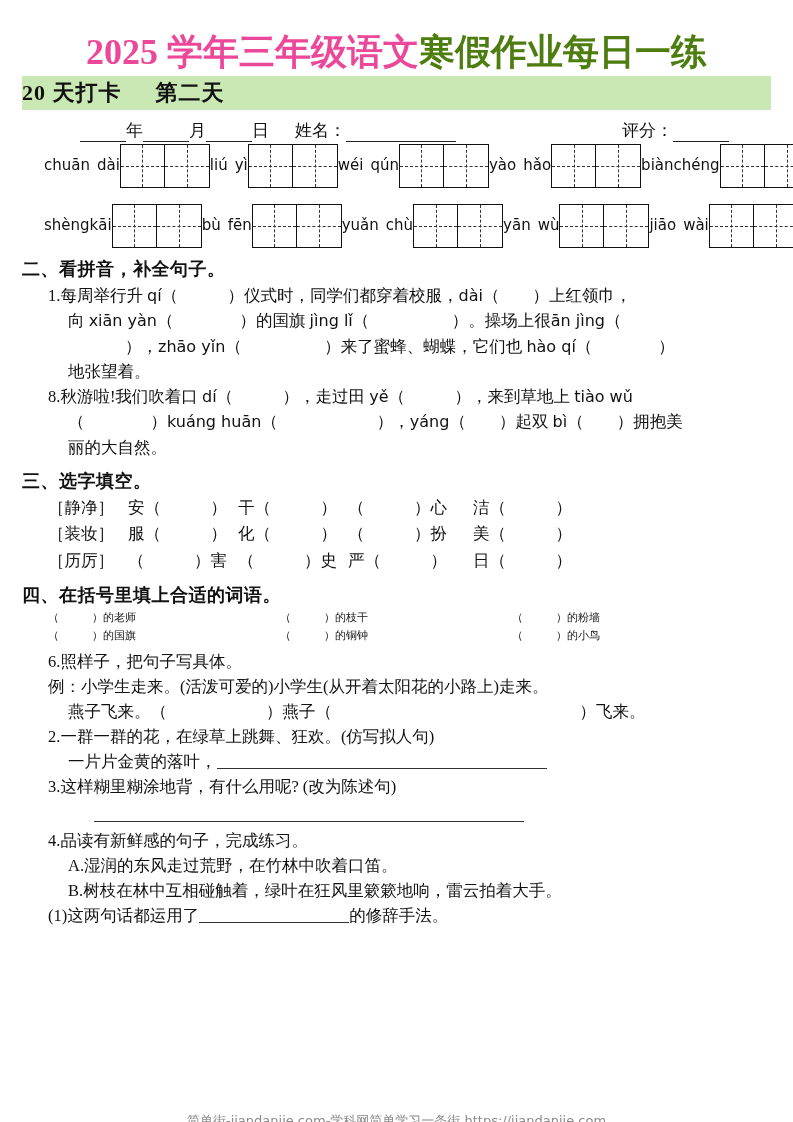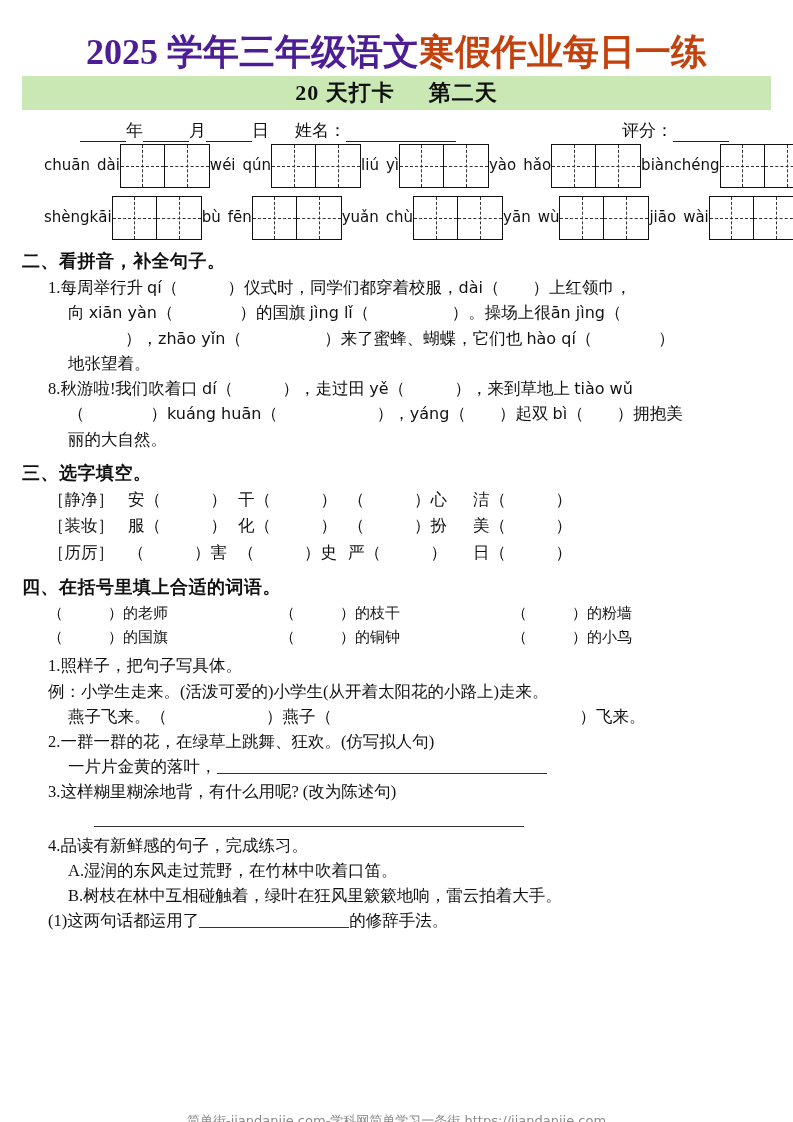--- a/index.html
+++ b/index.html
@@ -16,30 +16,30 @@
   
   .title-row{
     text-align:center;
     margin-top:34px;
     white-space:nowrap;
     font-weight:bold;
     font-size:36px;
     letter-spacing:0px;
     line-height:1.0;
   }
-  .title-black{ color:#4c1d95; }
-  .title-red{ color:#c2410c; }
+  .title-black{ color:#ec4899; }
+  .title-red{ color:#4d7c0f; }
 
   .green-band{
     margin-top:6px;
     background:#c9e8b4;
     height:34px;
     display:flex;
     align-items:center;
-    justify-content:center;
+    justify-content:flex-start;
   }
   .band-text{
     font-weight:bold;
     font-size:22px;
     letter-spacing:1px;
     color:#111;
     white-space:nowrap;
   }
   .band-gap{ display:inline-block; width:34px; }
 
@@ -119,21 +119,21 @@
   .indent2{ padding-left:46px; }
   .indent3{ padding-left:70px; }
 
   
   .xz-row{ display:flex; padding-left:26px; font-size:16.5px; line-height:1.6; white-space:nowrap; }
   .xz-key{ width:80px; }
   .xz-c{ width:110px; }
   .xz-c2{ width:125px; }
 
   
-  .kh-row{ display:flex; padding-left:26px; font-size:15px; line-height:1.62; white-space:nowrap; }
+  .kh-row{ display:flex; padding-left:26px; font-size:11px; line-height:1.62; white-space:nowrap; }
   .kh-c{ width:232px; }
 
   
   .rule{
     display:inline-block;
     border-bottom:1.5px solid #333;
     height:0.95em;
     vertical-align:-2px;
   }
   .rule-long{ width:330px; }
@@ -193,50 +193,50 @@
   <div class="pyblock">
     <div class="pyrow">
       <div class="pycell">
         <div class="pytext"><span>chuān</span><span class="sp"></span><span>dài</span></div>
         <div class="grid">
             <div class="gcell"></div>
             <div class="gcell"></div>
           </div>
       </div>
       <div class="pycell">
+        <div class="pytext"><span>liú</span><span class="sp"></span><span>yì</span></div>
+        <div class="grid">
+            <div class="gcell"></div>
+            <div class="gcell"></div>
+          </div>
+      </div>
+      <div class="pycell">
         <div class="pytext"><span>wéi</span><span class="sp"></span><span>qún</span></div>
         <div class="grid">
             <div class="gcell"></div>
             <div class="gcell"></div>
           </div>
       </div>
       <div class="pycell">
-        <div class="pytext"><span>liú</span><span class="sp"></span><span>yì</span></div>
-        <div class="grid">
-            <div class="gcell"></div>
-            <div class="gcell"></div>
-          </div>
-      </div>
-      <div class="pycell">
         <div class="pytext"><span>yào</span><span class="sp"></span><span>hǎo</span></div>
         <div class="grid">
             <div class="gcell"></div>
             <div class="gcell"></div>
           </div>
       </div>
       <div class="pycell">
         <div class="pytext"><span>biàn</span><span>chéng</span></div>
         <div class="grid">
             <div class="gcell"></div>
             <div class="gcell"></div>
           </div>
       </div>
     </div>
 
-    <div class="pyrow" style="margin-top:8px;">
+    <div class="pyrow" style="margin-top:16px;">
       <div class="pycell">
         <div class="pytext"><span>shèng</span><span>kāi</span></div>
         <div class="grid">
             <div class="gcell"></div>
             <div class="gcell"></div>
           </div>
       </div>
       <div class="pycell">
         <div class="pytext"><span>bù</span><span class="sp"></span><span>fēn</span></div>
         <div class="grid">
@@ -315,21 +315,21 @@
     <span class="kh-c">（　　　）的枝干</span>
     <span class="kh-c">（　　　）的粉墙</span>
   </div>
   <div class="kh-row">
     <span class="kh-c">（　　　）的国旗</span>
     <span class="kh-c">（　　　）的铜钟</span>
     <span class="kh-c">（　　　）的小鸟</span>
   </div>
 
 
-  <div class="bt indent1" style="margin-top:4px;">1.照样子，把句子写具体。</div>
+  <div class="bt indent1" style="margin-top:4px;">6.照样子，把句子写具体。</div>
   <div class="bt indent1">例：小学生走来。(活泼可爱的)小学生(从开着太阳花的小路上)走来。</div>
   <div class="bt indent2">燕子飞来。（　　　　　　）燕子（　　　　　　　　　　　　　　　）飞来。</div>
   <div class="bt indent1">2.一群一群的花，在绿草上跳舞、狂欢。(仿写拟人句)</div>
   <div class="bt indent2"><span>一片片金黄的落叶，</span><span class="rule rule-long"></span></div>
   <div class="bt indent1">3.这样糊里糊涂地背，有什么用呢? (改为陈述句)</div>
   <div class="standalone-rule"></div>
   <div class="bt indent1" style="margin-top:6px;">4.品读有新鲜感的句子，完成练习。</div>
   <div class="bt indent2">A.湿润的东风走过荒野，在竹林中吹着口笛。</div>
   <div class="bt indent2">B.树枝在林中互相碰触着，绿叶在狂风里簌簌地响，雷云拍着大手。</div>
   <div class="bt indent1"><span>(1)这两句话都运用了</span><span class="rule rule-mid"></span><span>的修辞手法。</span></div>

